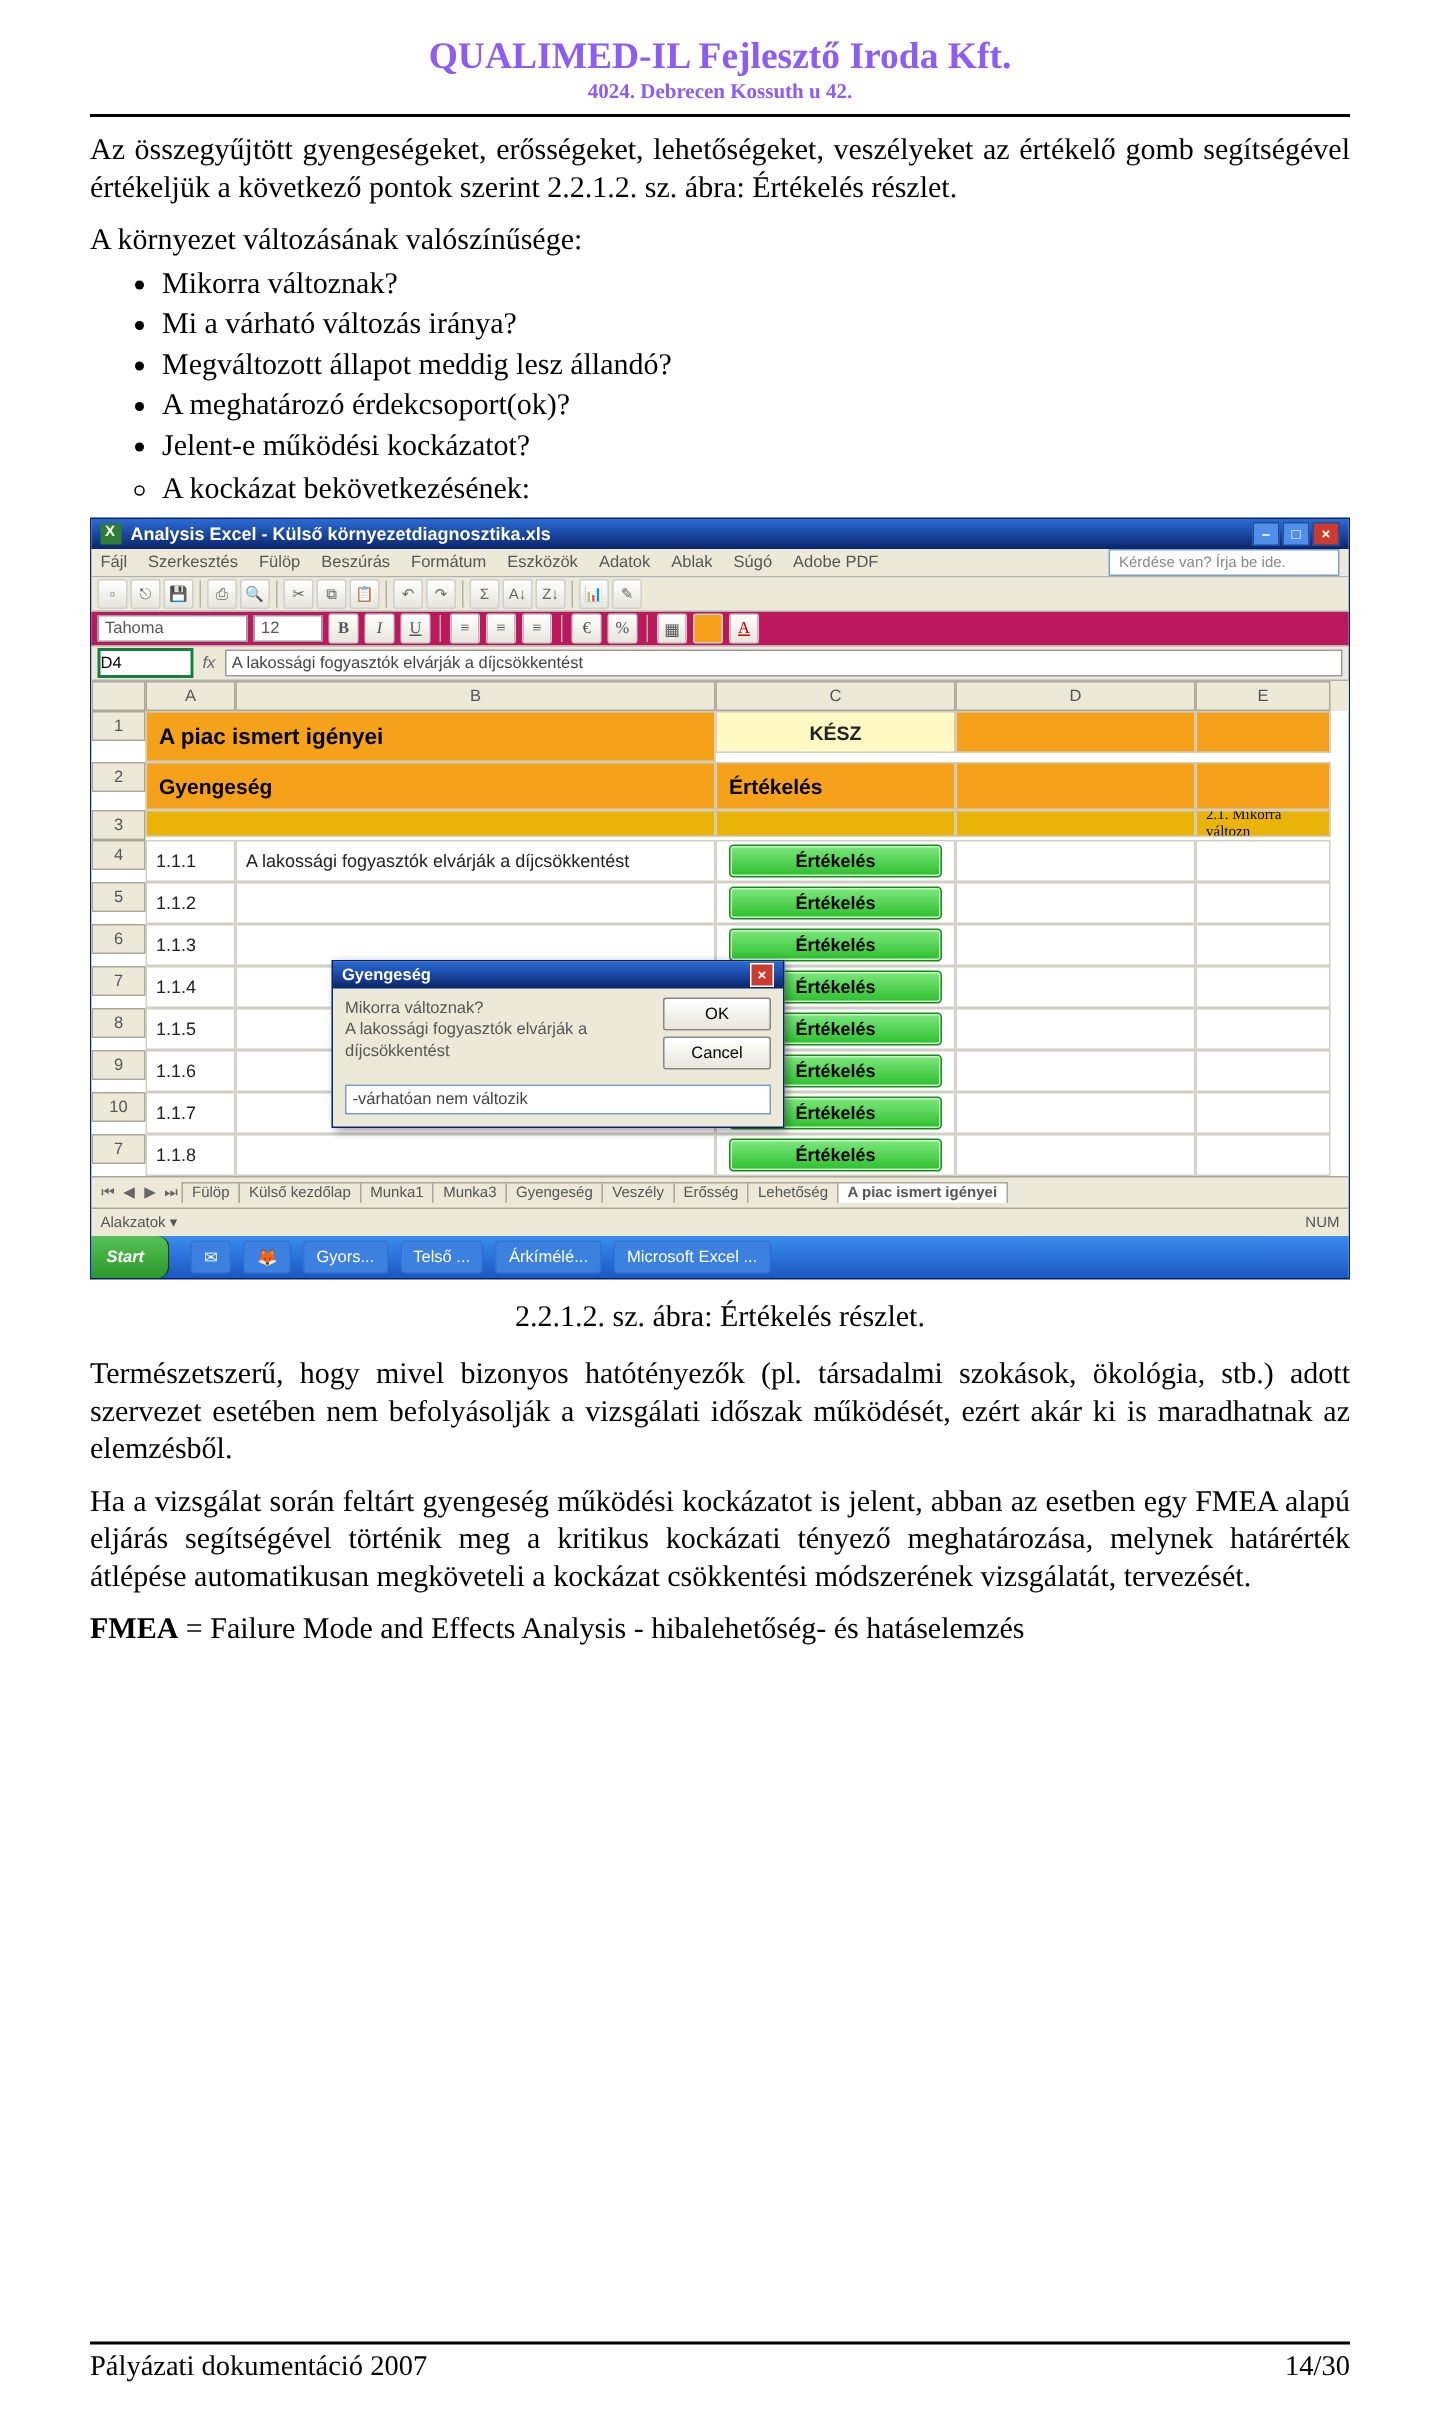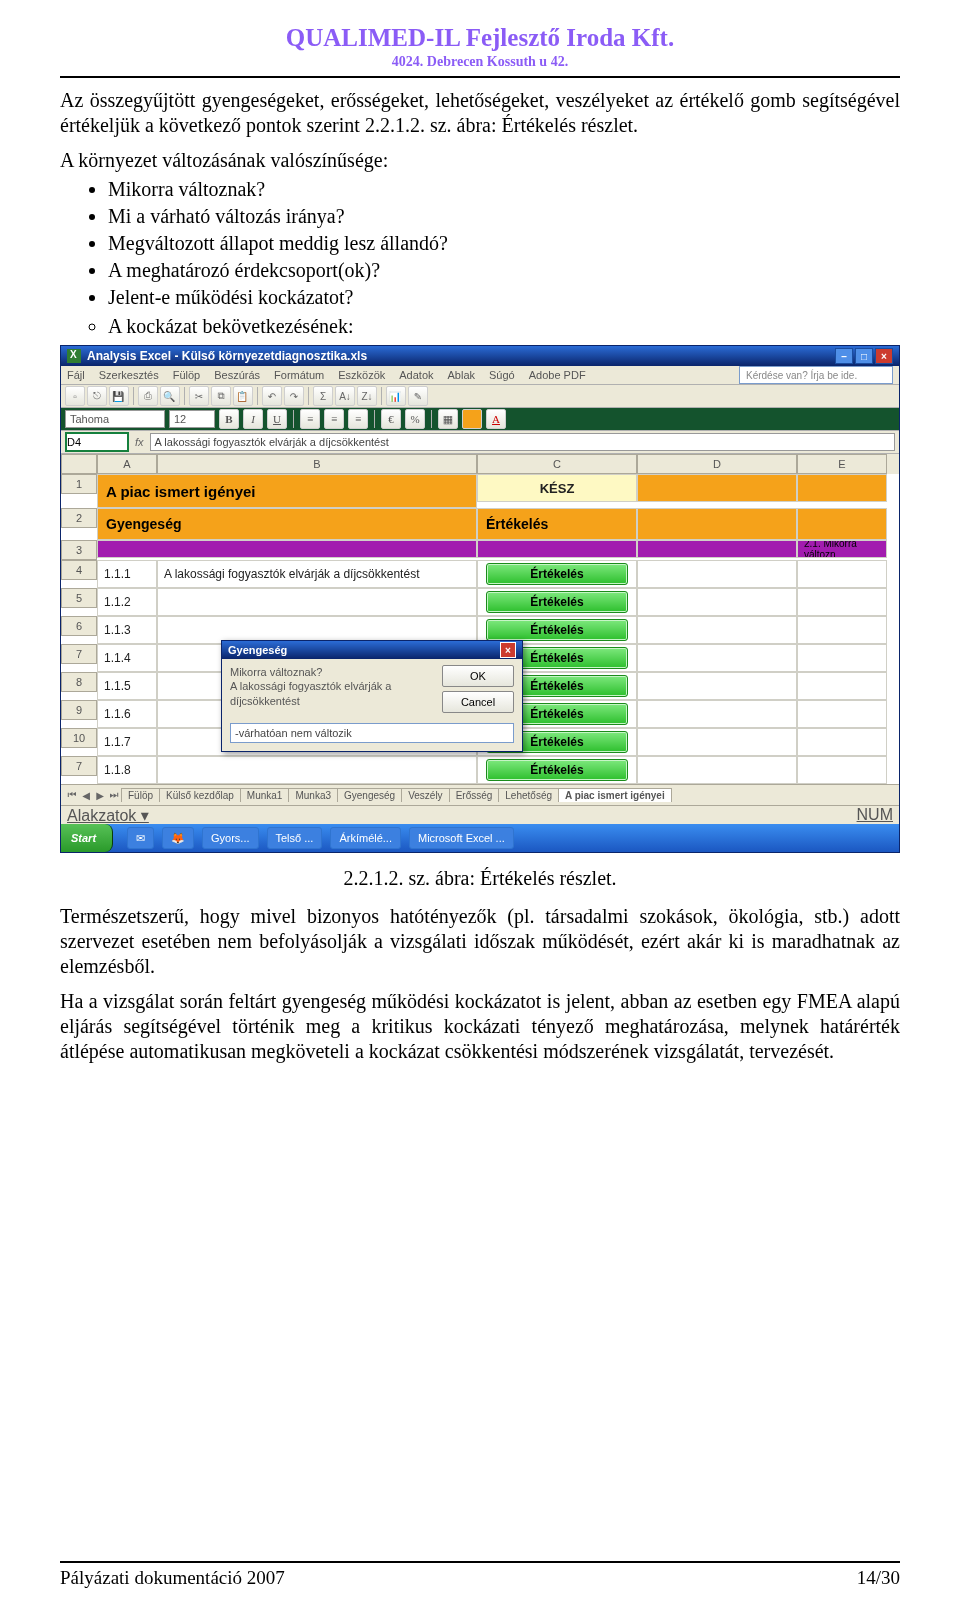--- a/index.html
+++ b/index.html
@@ -81,21 +81,21 @@
   .toolbar { background:#ece9d8; height:22px; border-bottom:1px solid #b0b0b0;
              display:flex; align-items:center; padding:0 4px; gap:2px; }
   .tbtn {
     width:18px; height:18px; border:1px solid #cfcfcf;
     background:linear-gradient(#fff,#e6e6dc);
     border-radius:2px; display:flex; align-items:center; justify-content:center;
     font-size:10px; color:#666;
   }
   .tsep { width:1px; height:18px; background:#b0b0b0; margin:0 2px; }
 
-  .fmtbar { background:#14532d; height:22px; border-bottom:1px solid #b0b0b0;
+  .fmtbar { background:#be185d; height:22px; border-bottom:1px solid #b0b0b0;
             display:flex; align-items:center; padding:0 4px; gap:4px; }
   .fontbox, .sizebox {
     border:1px solid #999; background:#fff; height:16px;
     display:flex; align-items:center; padding:0 4px; font-size:11px; color:#555;
   }
   .fontbox { width:90px; } .sizebox { width:36px; }
   .fmtbtn { width:18px; height:18px; border:1px solid #cfcfcf;
             background:linear-gradient(#fff,#e6e6dc); border-radius:2px;
             display:flex; align-items:center; justify-content:center;
             font-size:11px; color:#555; font-family:serif; }
@@ -124,41 +124,41 @@
           padding:0 6px; font-size:12px; color:#222; overflow:hidden; }
 
   .orange-hdr { background:#f5a21a; font-weight:bold; color:#000; font-size:15px;
                 border:1px solid #d0cfc6; height:32px; display:flex; align-items:center;
                 padding:0 8px; }
   .orange-status { background:#fef9c3; font-weight:bold; font-size:13px; text-align:center;
                    justify-content:center; }
   .orange-sub { background:#f5a21a; font-weight:bold; color:#000; font-size:14px;
                 height:30px; display:flex; align-items:center; padding:0 8px;
                 border:1px solid #d0cfc6; }
-  .small-note { background:#a21caf; font-size:10px; color:#000; justify-content:flex-start; }
+  .small-note { background:#eab308; font-size:10px; color:#000; justify-content:flex-start;font-family:Liberation Serif, serif; }
 
   .greenbtn {
     background:linear-gradient(#7de87d,#2dbf2d);
     border:1px solid #1b8c1b; border-radius:3px;
     height:20px; width:140px; margin:auto;
     font-weight:bold; font-size:12px; color:#000;
     display:flex; align-items:center; justify-content:center;
     box-shadow:inset 0 0 0 1px #c6f5c6;
   }
 
   .sheet-tabs { background:#ece9d8; height:20px; border-top:1px solid #aca899;
                 display:flex; align-items:center; font-size:10px; color:#555;
                 padding:0 4px; gap:0; }
   .stab { border:1px solid #aca899; border-bottom:none; background:#ece9d8;
           padding:1px 6px; margin-right:-1px; }
   .stab.active { background:#fff; font-weight:bold; }
   .navtri { width:14px; text-align:center; color:#666; }
 
   .statusbar { background:#ece9d8; height:18px; border-top:1px solid #aca899;
-               display:flex; align-items:center; padding:0 6px; color:#555; font-size:16px;text-decoration:underline; }
+               display:flex; align-items:center; padding:0 6px; color:#555; font-size:10px; }
 
   .taskbar { background:linear-gradient(#3a8df0,#1b57c1); height:28px;
              display:flex; align-items:center; padding:0; color:#fff; font-size:11px; }
   .startbtn { background:linear-gradient(#57c157,#2a9a2a); height:100%;
               padding:0 16px 0 10px; font-weight:bold; font-style:italic;
               display:flex; align-items:center; border-right:1px solid #0a3d0a;
               border-top-right-radius:8px; border-bottom-right-radius:8px; }
   .tbitem { border:1px solid #2f74d0; background:#3c80e0; border-radius:3px;
             height:20px; margin:0 4px; padding:0 8px; display:flex;
             align-items:center; gap:4px; }
@@ -465,19 +465,22 @@
       <div class="tbitem">Microsoft Excel ...</div>
     </div>
 
   </div>
 
   <div class="caption">2.2.1.2. sz. ábra: Értékelés részlet.</div>
 
   <div class="body-text">
     <p>Természetszerű, hogy mivel bizonyos hatótényezők (pl. társadalmi szokások, ökológia, stb.) adott szervezet esetében nem befolyásolják a vizsgálati időszak működését, ezért akár ki is maradhatnak az elemzésből.</p>
     <p>Ha a vizsgálat során feltárt gyengeség működési kockázatot is jelent, abban az esetben egy FMEA alapú eljárás segítségével történik meg a kritikus kockázati tényező meghatározása, melynek határérték átlépése automatikusan megköveteli a kockázat csökkentési módszerének vizsgálatát, tervezését.</p>
+    <p>
+      <b>FMEA</b><span> = Failure Mode and Effects Analysis - hibalehetőség- és hatáselemzés</span>
+    </p>
   </div>
 </div>
 
 <div class="footer">
   <span>Pályázati dokumentáció 2007</span>
   <span>14/30</span>
 </div>
 
 </body></html>

